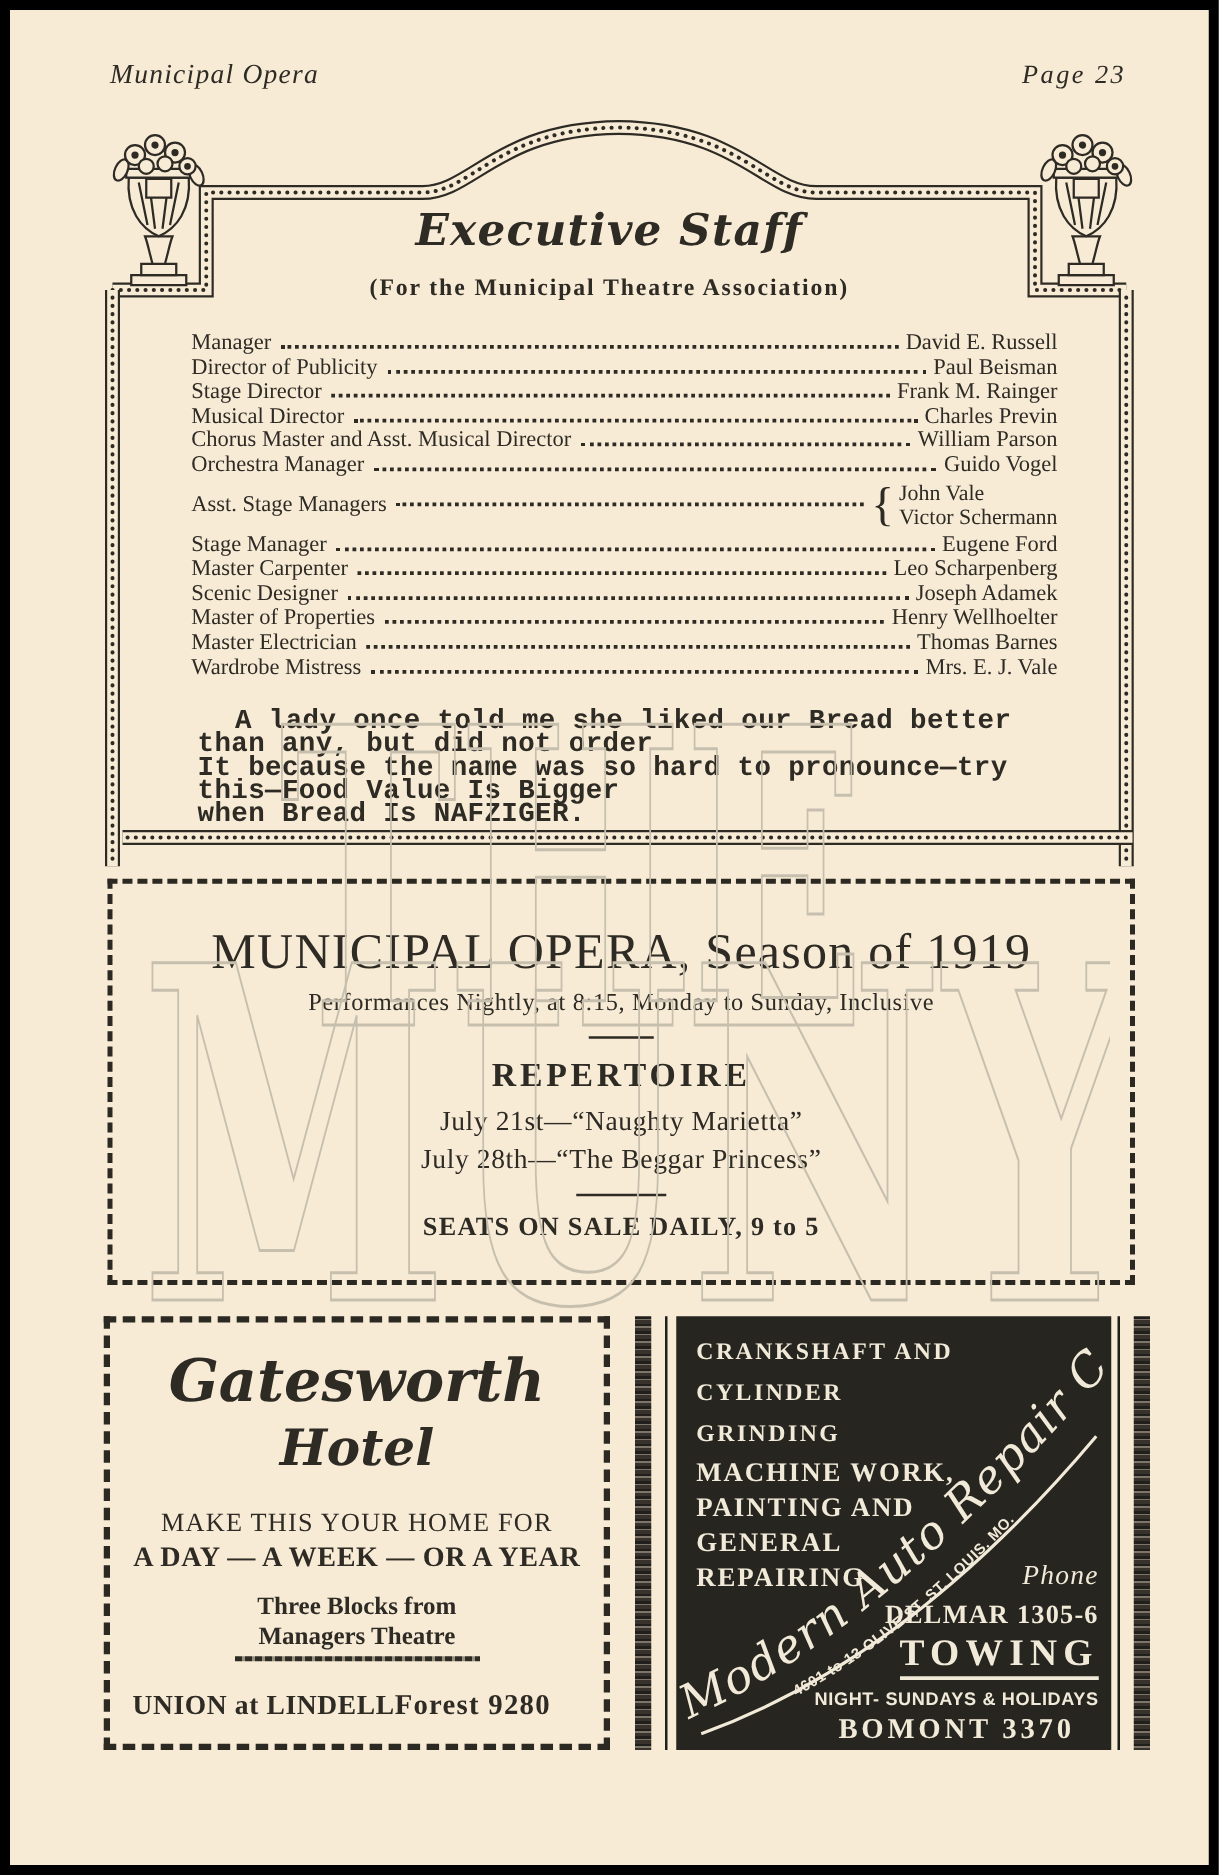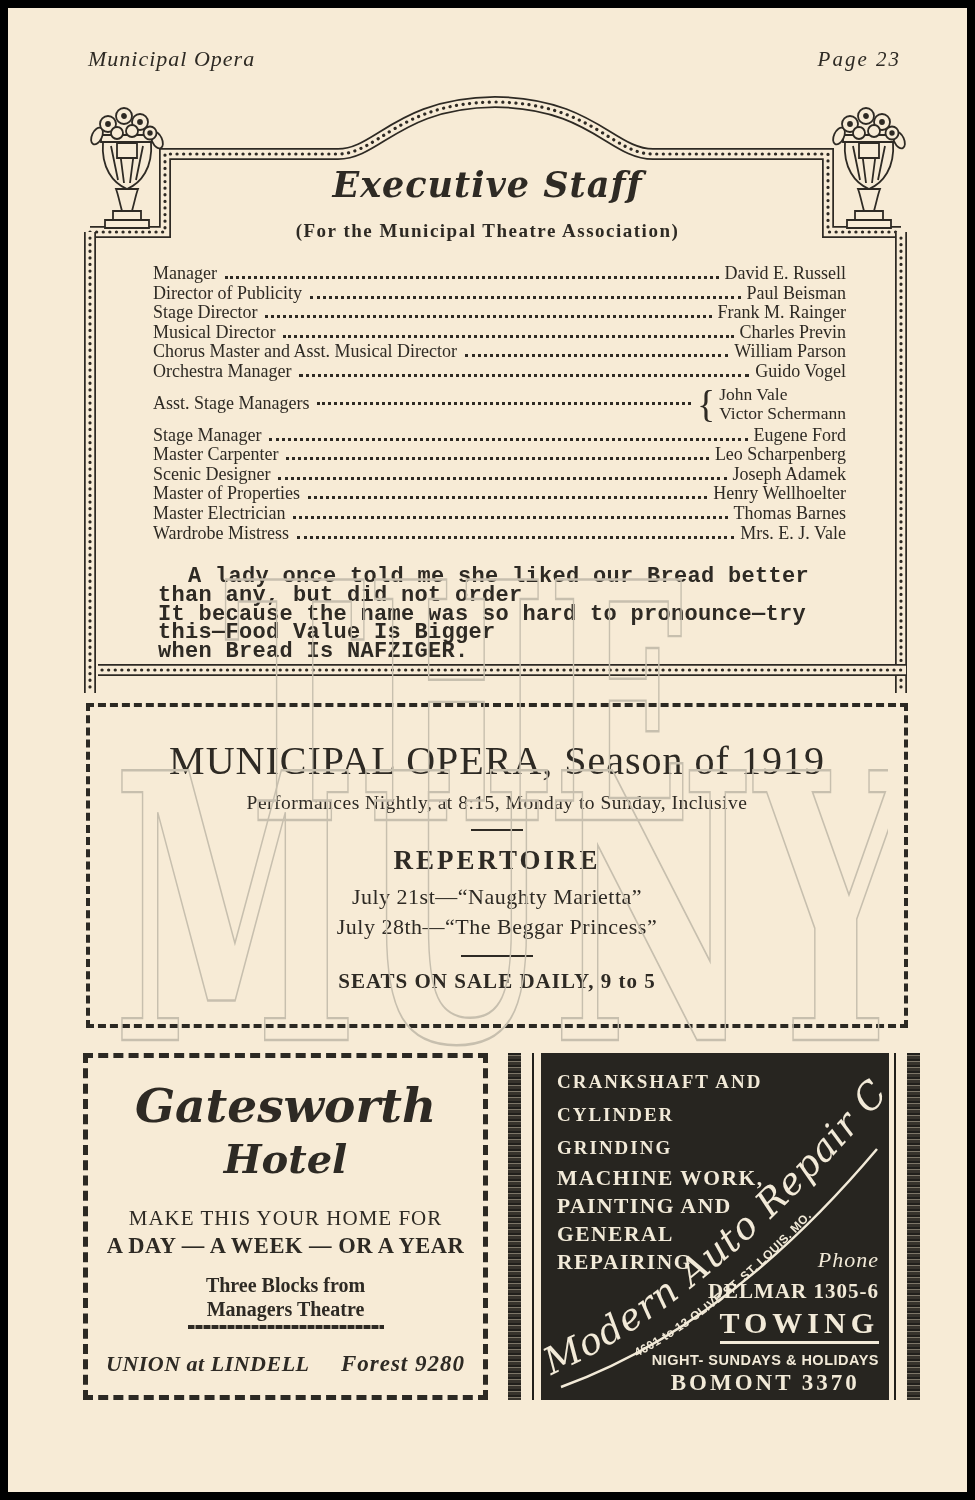--- a/index.html
+++ b/index.html
@@ -47,21 +47,21 @@
     border:5px dashed #2c2923;text-align:center;}
   .hotel-name{margin-top:24px;font-family:"DejaVu Serif","Liberation Serif",serif;
     font-size:47px;font-weight:bold;font-style:italic;line-height:1.0;}
   .hotel-name2{font-family:"DejaVu Serif","Liberation Serif",serif;
     font-size:40px;font-weight:bold;font-style:italic;margin-top:6px;}
   .hotel-line1{margin-top:24px;font-size:21px;letter-spacing:1px;}
   .hotel-line2{margin-top:2px;font-size:22.5px;font-weight:bold;letter-spacing:.5px;}
   .hotel-blocks{margin-top:14px;font-size:20px;line-height:24px;font-weight:bold;}
   .hotel-rule{width:196px;height:4px;margin:4px auto 0 auto;
     background:repeating-linear-gradient(90deg,#2e2a24 0 6px,#978e7e 6px 8px);}
-  .hotel-bottom{display:flex;justify-content:space-between;margin:22px 18px 4px 18px;align-items:baseline;font-style:italic;}
+  .hotel-bottom{display:flex;margin:22px 18px 4px 18px;align-items:baseline;}
   .hotel-union{font-size:22px;font-weight:bold;letter-spacing:.5px;}
   .hotel-phone{font-size:23px;font-weight:bold;letter-spacing:1px;}
   
   .auto-ad{position:absolute;top:1045px;left:500px;width:412px;height:347px;}
   .grain{position:absolute;top:0;bottom:0;width:13px;
     background:repeating-linear-gradient(180deg,#211f1b 0 2px,#7d7668 2px 3px,#37332c 3px 6px);}
   .grain.gl{left:0;} .grain.gr{right:0;}
   .vline{position:absolute;top:0;bottom:0;width:2px;background:#211f1b;}
   .vline.vl{left:24px;} .vline.vr{right:24px;}
   .auto-box{position:absolute;left:33px;right:31px;top:0;bottom:0;background:#272520;color:#f2ead8;overflow:hidden;}

